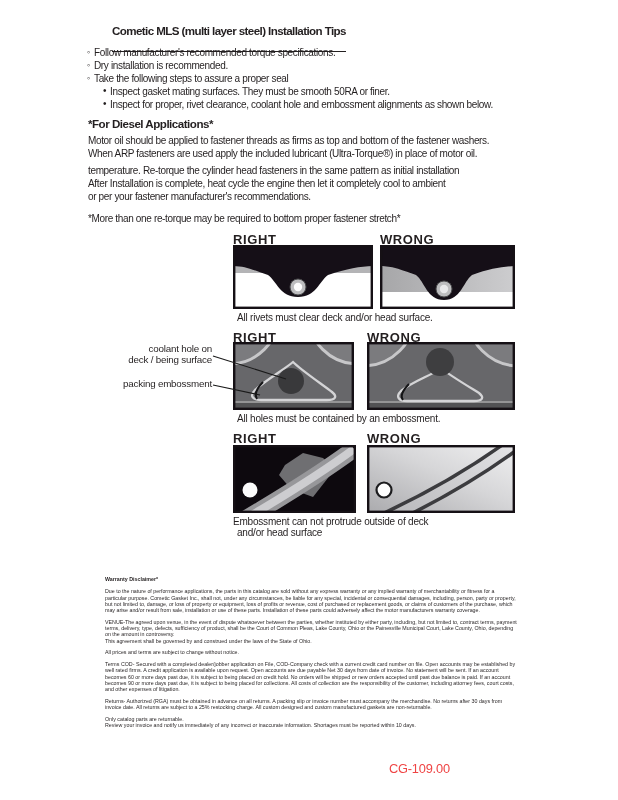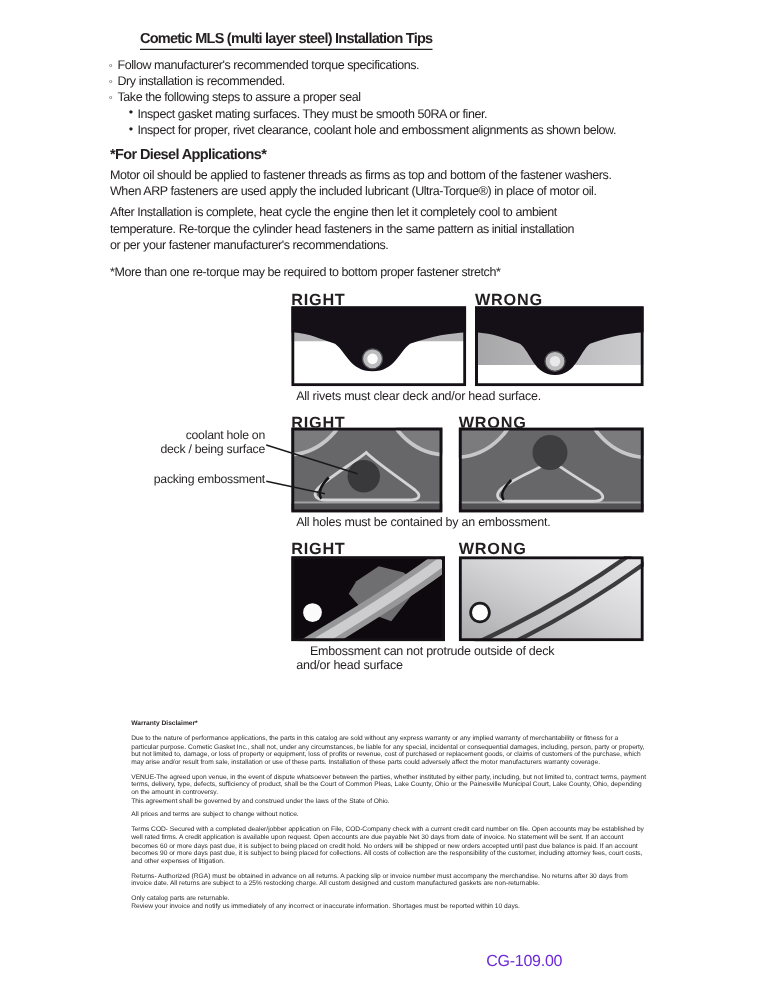--- a/index.html
+++ b/index.html
@@ -3,21 +3,21 @@
 <meta charset="utf-8">
 <style>
   * { box-sizing: border-box; margin: 0; padding: 0; }
   html, body { background: #ffffff; }
   body { width: 618px; height: 800px; font-family: "Liberation Sans", sans-serif; color: #231f20; }
   .page { position: relative; width: 618px; height: 800px; background: #fff; overflow: hidden; }
 
   .title {
     position: absolute; left: 112px; top: 24px;
     font-size: 11.6px; font-weight: bold; letter-spacing: -0.6px;
-    border-bottom: 1.6px solid #231f20; padding-bottom: 2px; white-space: nowrap;
+    border-bottom: 1.6px solid #231f20; padding-bottom: 14px; white-space: nowrap;
   }
 
   .tips { position: absolute; left: 87px; top: 46px; }
   .trow { display: flex; align-items: flex-start; height: 13px; line-height: 13px;
           font-size: 10px; letter-spacing: -0.35px; white-space: nowrap; }
   .mk1 { width: 7px; font-size: 9px; line-height: 13px; }
   .trow.sub { padding-left: 16px; }
   .mk2 { width: 7px; font-size: 10px; line-height: 12px; }
 
   .diesel { position: absolute; left: 88px; top: 117px; width: 430px;
@@ -40,21 +40,21 @@
   .side-label { position: absolute; left: 0; width: 102px; text-align: right;
                 font-size: 9.8px; line-height: 10.6px; letter-spacing: -0.2px; }
 
   .legal { position: absolute; left: 105px; top: 576px; width: 412px;
            font-size: 5.3px; line-height: 6.25px; color: #2b2728; }
   .legal .lg-head { font-weight: bold; margin-bottom: 6px; }
   .legal p { margin-bottom: 5.5px; }
   .legal p.tight { margin-bottom: 0; }
 
   .footer-code { position: absolute; left: 389px; top: 761px;
-                 font-size: 12.8px; letter-spacing: -0.2px; color: #6d28d9; }
+                 font-size: 12.8px; letter-spacing: -0.2px; color: #ef4444; }
 </style>
 </head>
 <body>
 
 <div class="page">
 
   <div class="title">Cometic MLS (multi layer steel) Installation Tips</div>
 
   <div class="tips">
     <div class="trow">
@@ -79,22 +79,22 @@
     </div>
   </div>
 
   <div class="diesel">
     <h2>*For Diesel Applications*</h2>
     <div class="para">
       <div class="tline">Motor oil should be applied to fastener threads as firms as top and bottom of the fastener washers.</div>
       <div class="tline">When ARP fasteners are used apply the included lubricant (Ultra-Torque®) in place of motor oil.</div>
     </div>
     <div class="para">
+      <div class="tline">temperature. Re-torque the cylinder head fasteners in the same pattern as initial installation</div>
       <div class="tline">After Installation is complete, heat cycle the engine then let it completely cool to ambient</div>
-      <div class="tline">temperature. Re-torque the cylinder head fasteners in the same pattern as initial installation</div>
       <div class="tline">or per your fastener manufacturer's recommendations.</div>
     </div>
     <div class="note">*More than one re-torque may be required to bottom proper fastener stretch*</div>
   </div>
 
   <div class="dpair pair1">
     <div class="dlabel" style="left:0; width:140px;">RIGHT</div>
     <div class="dlabel" style="left:147px; width:135px;">WRONG</div>
 
     <svg style="left:0; top:13px;" width="140" height="64" viewBox="0 0 140 64">
@@ -193,21 +193,21 @@
             <stop offset="1" stop-color="#e4e4e6"></stop>
         </linearGradient>
       </defs>
       <rect x="0" y="0" width="148" height="68" fill="url(#gSilver)"></rect>
       <path d="M6,80 C55,58 105,30 146,0" fill="none" stroke="#3c3c3f" stroke-width="16"></path>
       <path d="M6,80 C55,58 105,30 146,0" fill="none" stroke="url(#gBand)" stroke-width="9"></path>
       <circle cx="17" cy="45" r="7.5" fill="#fdfdfd" stroke="#1c1c1e" stroke-width="2.2"></circle>
       <rect x="1.2" y="1.2" width="145.6" height="65.6" fill="none" stroke="#151015" stroke-width="2.4"></rect>
     </svg>
 
-    <div class="dcap" style="left:15px; top:86px;">Embossment can not protrude outside of deck</div>
+    <div class="dcap" style="left:0; top:86px;">Embossment can not protrude outside of deck</div>
     <div class="dcap" style="left:4px; top:97px;">and/or head surface</div>
   </div>
 
   <div class="legal">
     <div class="lg-head">Warranty Disclaimer*</div>
     <p>Due to the nature of performance applications, the parts in this catalog are sold without any express warranty or any implied warranty of merchantability or fitness for a particular purpose.  Cometic Gasket Inc., shall not, under any circumstances, be liable for any special, incidental or consequential damages, including, person, party or property, but not limited to, damage, or loss of property or equipment, loss of profits or revenue, cost of purchased or replacement goods, or claims of customers of the purchase, which may arise and/or result from sale, installation or use of these parts.  Installation of these parts could adversely affect the motor manufacturers warranty coverage.</p>
     <p class="tight">VENUE-The agreed upon venue, in the event of dispute whatsoever between the parties, whether instituted by either party, including, but not limited to, contract terms, payment terms, delivery, type, defects, sufficiency of product, shall be the Court of Common Pleas, Lake County, Ohio or the Painesville Municipal Court, Lake County, Ohio, depending on the amount in controversy.</p>
     <p>This agreement shall be governed by and construed under the laws of the State of Ohio.</p>
     <p>All prices and terms are subject to change without notice.</p>
     <p>Terms COD- Secured with a completed dealer/jobber application on File, COD-Company check with a current credit card number on file.  Open accounts may be established by well rated firms.  A credit application is available upon request.  Open accounts are due payable Net 30 days from date of invoice.  No statement will be sent.  If an account becomes 60 or more days past due, it is subject to being placed on credit hold.  No orders will be shipped or new orders accepted until past due balance is paid.  If an account becomes 90 or more days past due, it is subject to being placed for collections.  All costs of collection are the responsibility of the customer, including attorney fees, court costs, and other expenses of litigation.</p>

